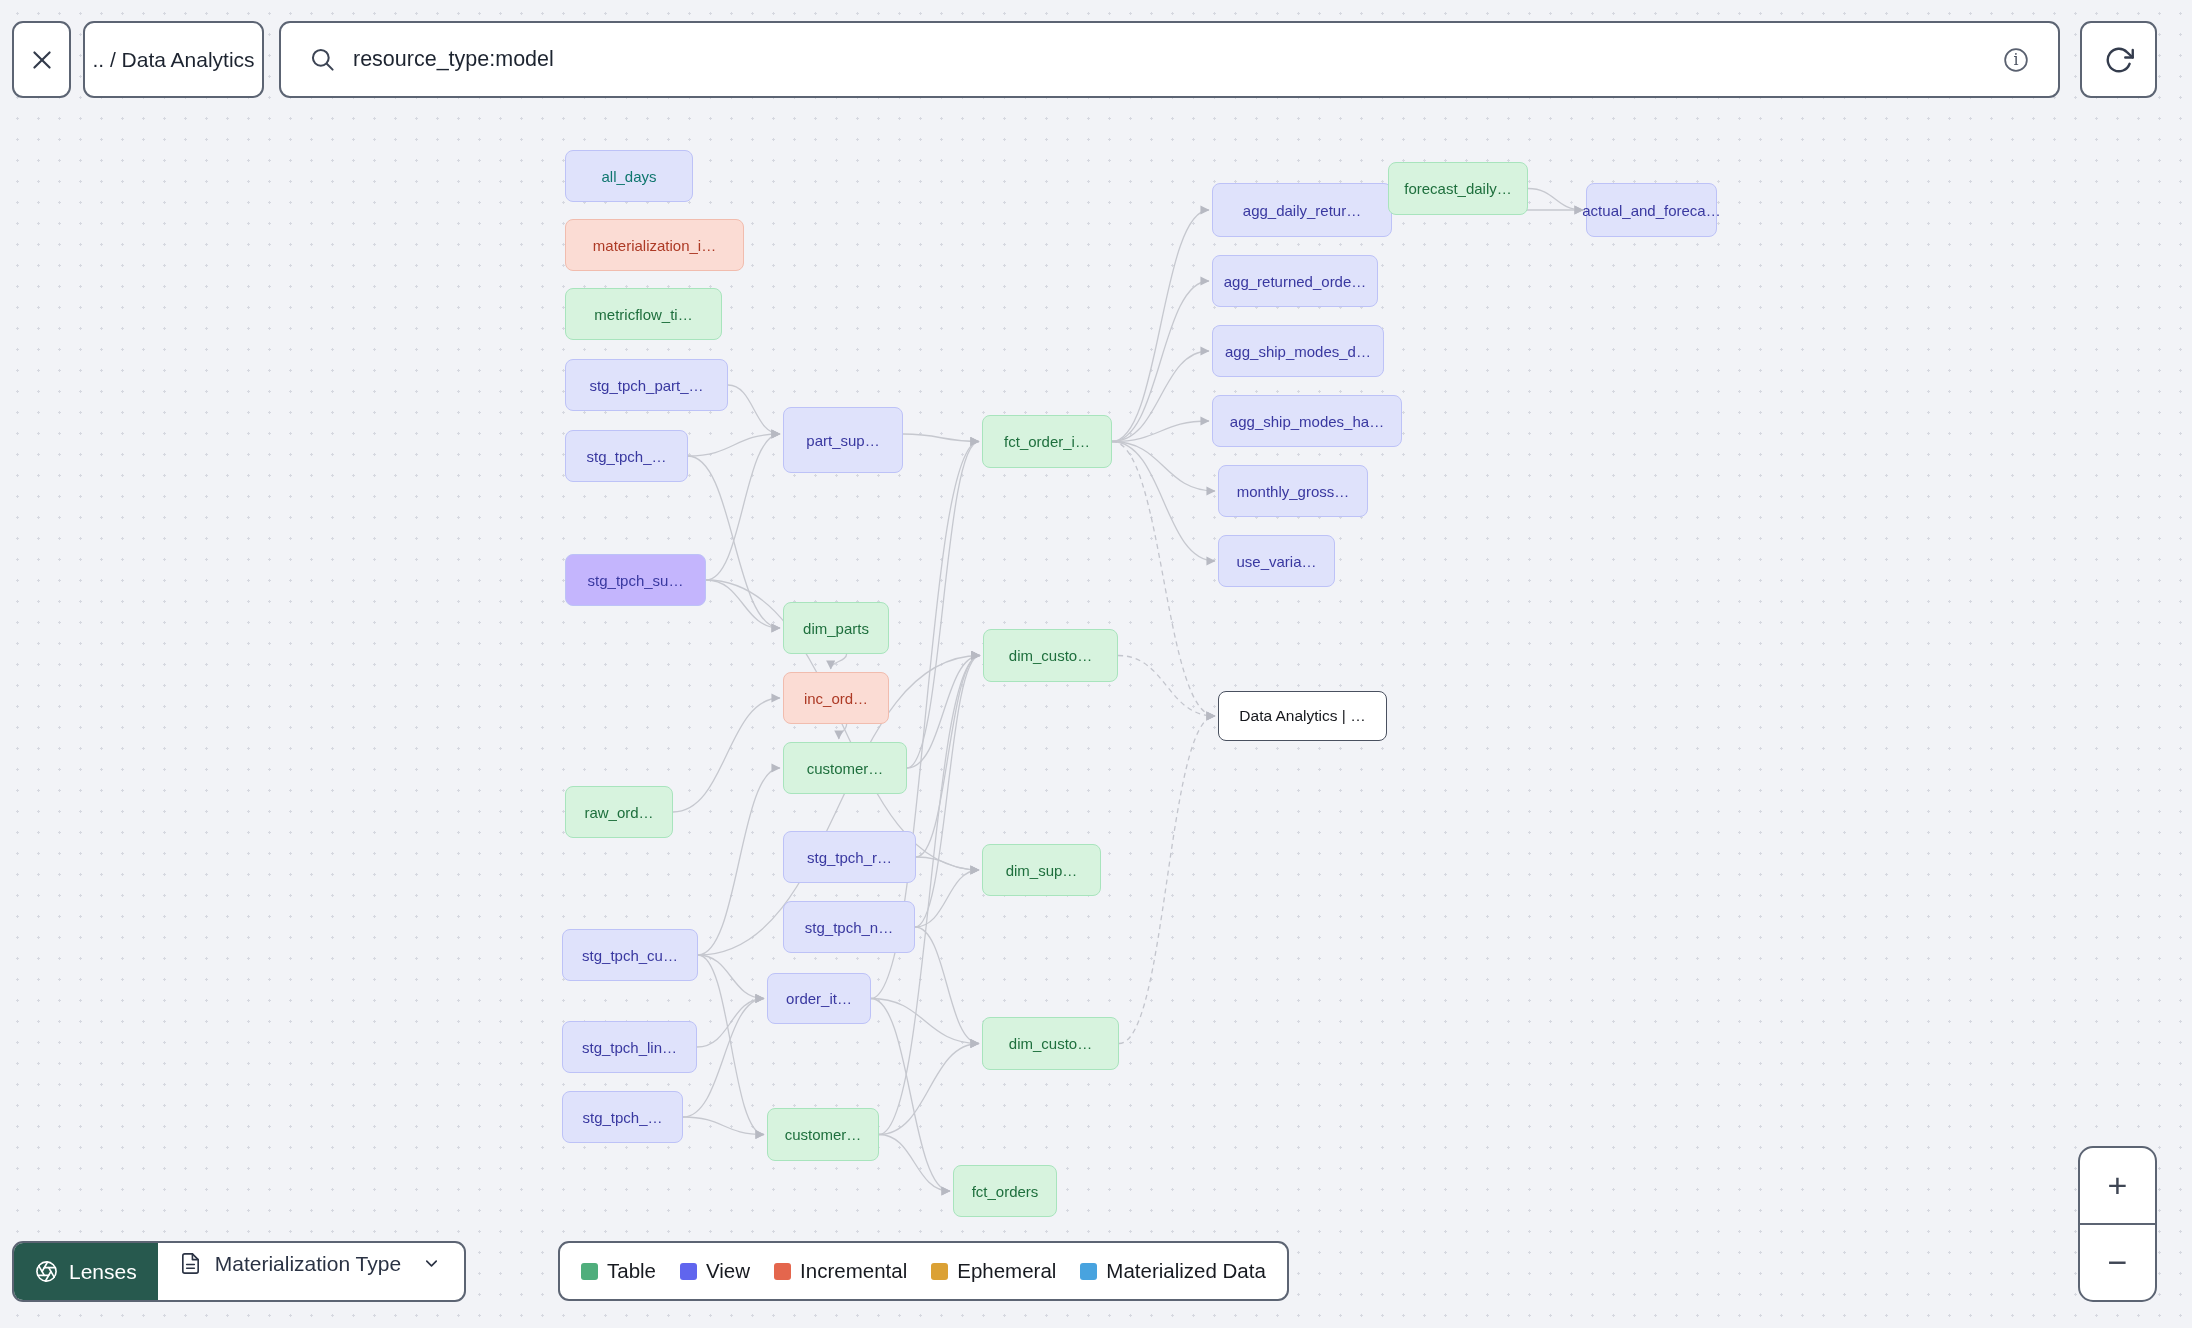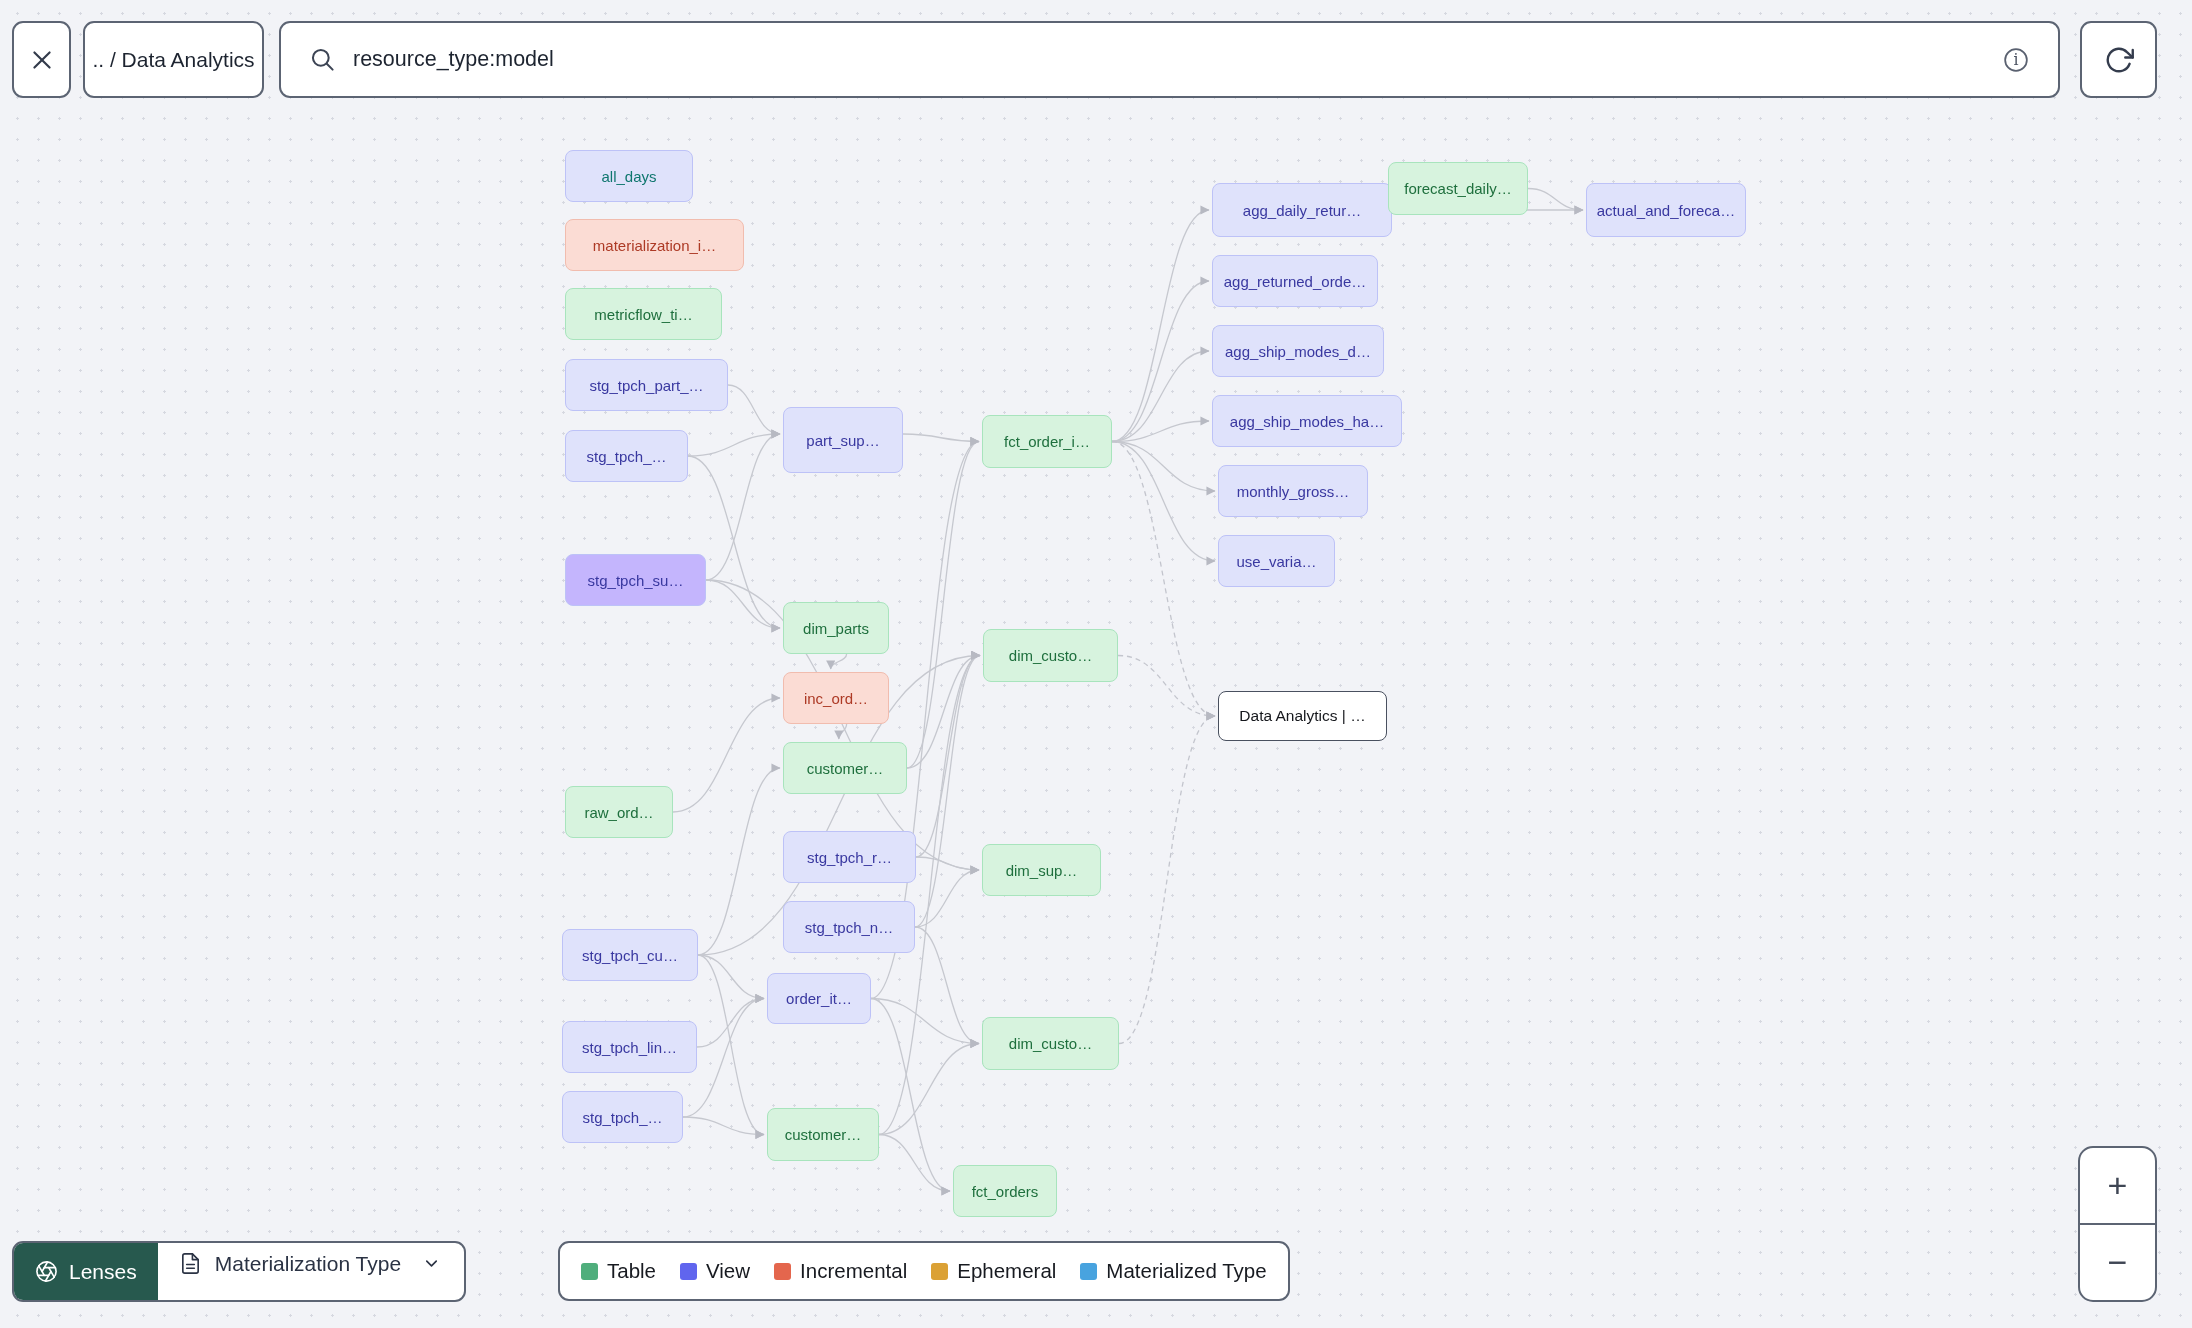--- a/index.html
+++ b/index.html
@@ -145,21 +145,21 @@
     <div class="node view" style="left: 783px; top: 901px; width: 132px; background: rgb(223, 226, 251); border-color: rgb(189, 194, 247); color: rgb(57, 56, 160);">stg_tpch_n…</div>
     <div class="node view" style="left: 767px; top: 973px; width: 104px; height: 51px; background: rgb(223, 226, 251); border-color: rgb(189, 194, 247); color: rgb(57, 56, 160);">order_it…</div>
     <div class="node table" style="left: 767px; top: 1108px; width: 112px; height: 53px; background: rgb(215, 243, 222); border-color: rgb(168, 228, 189); color: rgb(30, 111, 61);">customer…</div>
     <div class="node table" style="left: 982px; top: 415px; width: 130px; height: 53px; background: rgb(215, 243, 222); border-color: rgb(168, 228, 189); color: rgb(30, 111, 61);">fct_order_i…</div>
     <div class="node table" style="left: 983px; top: 629px; width: 135px; height: 53px; background: rgb(215, 243, 222); border-color: rgb(168, 228, 189); color: rgb(30, 111, 61);">dim_custo…</div>
     <div class="node table" style="left: 982px; top: 844px; width: 119px; background: rgb(215, 243, 222); border-color: rgb(168, 228, 189); color: rgb(30, 111, 61);">dim_sup…</div>
     <div class="node table" style="left: 982px; top: 1017px; width: 137px; height: 53px; background: rgb(215, 243, 222); border-color: rgb(168, 228, 189); color: rgb(30, 111, 61);">dim_custo…</div>
     <div class="node table" style="left: 953px; top: 1165px; width: 99px; background: rgb(215, 243, 222); border-color: rgb(168, 228, 189); color: rgb(30, 111, 61);">fct_orders</div>
     <div class="node view" style="left: 1212px; top: 183px; width: 180px; height: 54px; background: rgb(223, 226, 251); border-color: rgb(189, 194, 247); color: rgb(57, 56, 160);">agg_daily_retur…</div>
     <div class="node table" style="left: 1388px; top: 162px; width: 140px; height: 53px; background: rgb(215, 243, 222); border-color: rgb(168, 228, 189); color: rgb(30, 111, 61);">forecast_daily…</div>
-    <div class="node view" style="left: 1586px; top: 183px; width: 160px; height: 54px; background: rgb(223, 226, 251); border-color: rgb(189, 194, 247); color: rgb(57, 56, 160);">actual_and_foreca…</div>
+    <div class="node view" style="left: 1586px; top: 183px; width: 131px; height: 54px; background: rgb(223, 226, 251); border-color: rgb(189, 194, 247); color: rgb(57, 56, 160);">actual_and_foreca…</div>
     <div class="node view" style="left: 1212px; top: 255px; width: 166px; background: rgb(223, 226, 251); border-color: rgb(189, 194, 247); color: rgb(57, 56, 160);">agg_returned_orde…</div>
     <div class="node view" style="left: 1212px; top: 325px; width: 172px; background: rgb(223, 226, 251); border-color: rgb(189, 194, 247); color: rgb(57, 56, 160);">agg_ship_modes_d…</div>
     <div class="node view" style="left: 1212px; top: 395px; width: 190px; background: rgb(223, 226, 251); border-color: rgb(189, 194, 247); color: rgb(57, 56, 160);">agg_ship_modes_ha…</div>
     <div class="node view" style="left: 1218px; top: 465px; width: 150px; background: rgb(223, 226, 251); border-color: rgb(189, 194, 247); color: rgb(57, 56, 160);">monthly_gross…</div>
     <div class="node view" style="left: 1218px; top: 535px; width: 117px; background: rgb(223, 226, 251); border-color: rgb(189, 194, 247); color: rgb(57, 56, 160);">use_varia…</div>
     <div class="node exposure" style="left: 1218px; top: 691px; width: 169px; height: 50px; background: rgb(255, 255, 255); border-color: rgb(73, 80, 95); color: rgb(21, 23, 28);">Data Analytics | …</div>
   </div>
 
 <div class="tbtn" id="close-btn">
   <svg class="icon" width="26" height="26" viewBox="0 0 24 24" fill="none" stroke="#333b4b" stroke-width="2" stroke-linecap="round">
@@ -230,20 +230,20 @@
     <span class="legend-item">
       <span class="sw" style="background: rgb(228, 102, 77);"></span>
       <span>Incremental</span>
     </span>
     <span class="legend-item">
       <span class="sw" style="background: rgb(219, 161, 53);"></span>
       <span>Ephemeral</span>
     </span>
     <span class="legend-item">
       <span class="sw" style="background: rgb(72, 163, 223);"></span>
-      <span>Materialized Type</span>
+      <span>Materialized Data</span>
     </span>
   </div>
 
 <div id="zoom-ctl">
   <div class="zbtn" id="zoom-in-btn">+</div>
   <div class="zbtn" id="zoom-out-btn">−</div>
 </div>
 
 </body></html>

